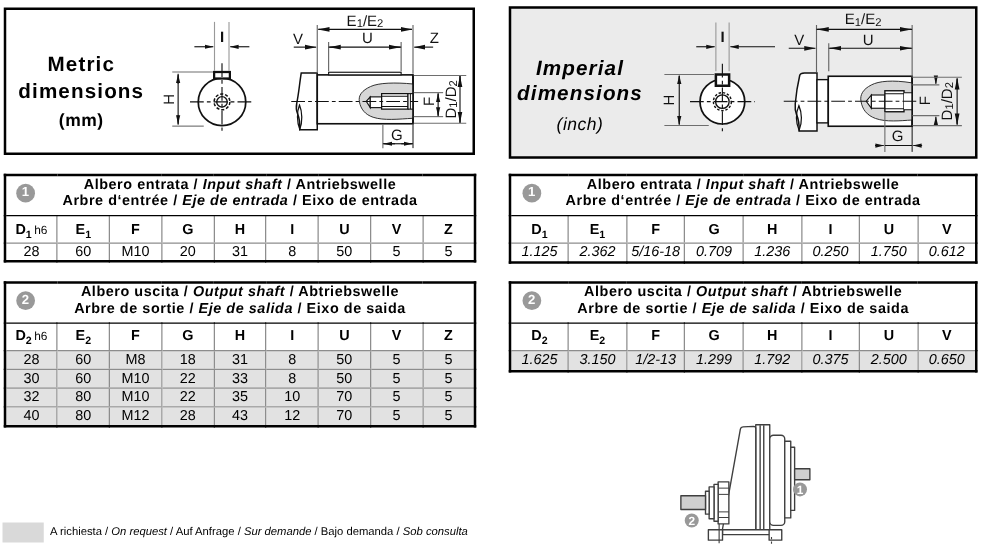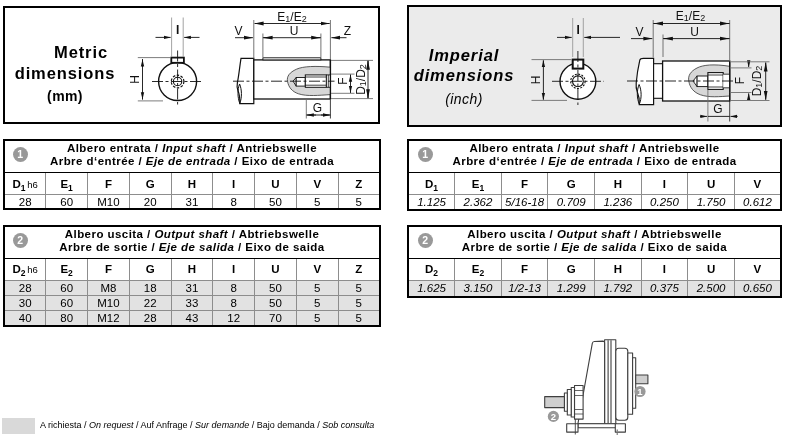--- a/index.html
+++ b/index.html
@@ -18,21 +18,21 @@
 .circ{position:absolute;width:15px;height:15px;border-radius:50%;background:#999;color:#fff;font-weight:bold;font-size:10.5px;line-height:15px;text-align:center;}
 sub.s{font-size:8.5px;vertical-align:-3px;font-weight:bold;line-height:0;}
 .h6{font-size:9.5px;font-weight:normal;}
 .it{font-style:italic;}
 .ftxt{position:absolute;left:40px;top:419px;font-size:9px;line-height:12.5px;letter-spacing:0px;text-align:right;}
 </style></head>
 <body>
 
 <div class="box" style="left:3px;top:6px;width:377px;height:117.5px;background:#fff;"></div>
 <div class="box" style="left:407px;top:5px;width:375px;height:122px;background:#ebebeb;"></div>
-<div class="tl" style="left:16px;top:44px;">Metric</div>
+<div class="tl" style="left:0px;top:44px;">Metric</div>
 <div class="tl" style="left:0px;top:64.6px;">dimensions</div>
 <div class="tsm" style="left:0px;top:89.3px;font-weight:bold;">(mm)</div>
 <div class="tl it" style="left:399px;top:46.5px;">Imperial</div>
 <div class="tl it" style="left:399px;top:67px;">dimensions</div>
 <div class="tsm it" style="left:399px;top:91.5px;">(inch)</div>
 
 <svg class="abs" style="left:0;top:0;" width="787" height="441" viewBox="0 0 787 441">
 <defs>
 <marker id="ar" markerWidth="10" markerHeight="6" refX="8.9" refY="3" orient="auto" markerUnits="userSpaceOnUse">
         <path d="M0,1.1 L9.2,3 L0,4.9 Z" fill="#111"></path>
@@ -283,20 +283,31 @@
         <td>60</td>
         <td>M10</td>
         <td>22</td>
         <td>33</td>
         <td>8</td>
         <td>50</td>
         <td>5</td>
         <td>5</td>
       </tr>
 <tr class="d gy" style="height:15.3px;">
+        <td>32</td>
+        <td>80</td>
+        <td>M10</td>
+        <td>22</td>
+        <td>35</td>
+        <td>10</td>
+        <td>70</td>
+        <td>5</td>
+        <td>5</td>
+      </tr>
+<tr class="d gy" style="height:15.3px;">
         <td>40</td>
         <td>80</td>
         <td>M12</td>
         <td>28</td>
         <td>43</td>
         <td>12</td>
         <td>70</td>
         <td>5</td>
         <td>5</td>
       </tr>

